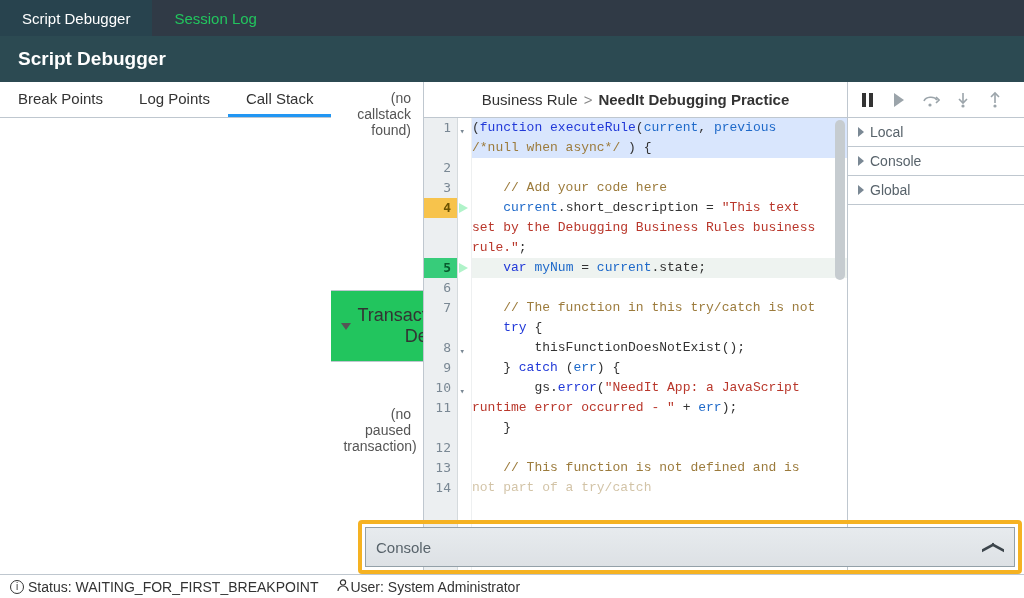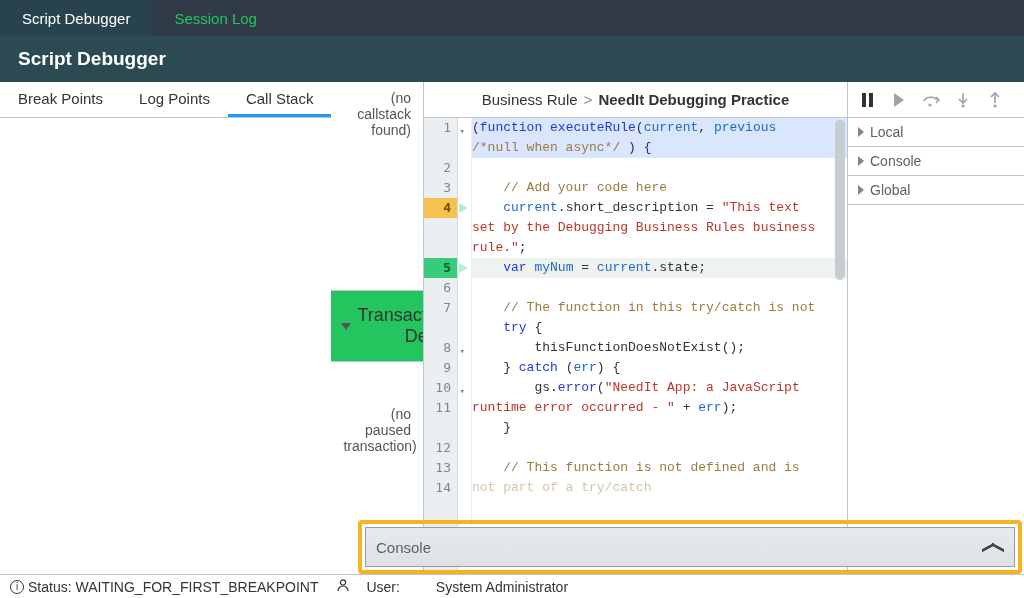--- a/index.html
+++ b/index.html
@@ -259,21 +259,21 @@
       <span class="chev-shape"></span>
     </div>
   </div>
 
   <div class="status">
     <span style="display:flex;align-items:center">
       <span class="info-icon">i</span>
       <span>Status:</span>&nbsp;
       <span>WAITING_FOR_FIRST_BREAKPOINT</span>
     </span>
-    <span style="display:flex;align-items:center;gap:16px">
+    <span style="display:flex;align-items:center;gap:0">
       <span class="user-icon">
         <svg viewBox="0 0 14 14">
             <circle cx="7" cy="4.4" r="2.6" fill="none" stroke="#333" stroke-width="1.2"></circle>
             <path d="M2 13 A5 5 0 0 1 12 13" fill="none" stroke="#333" stroke-width="1.2"></path>
           </svg>
       </span>
       <span>User:</span>&nbsp;
       <span>System Administrator</span>
     </span>
   </div>

